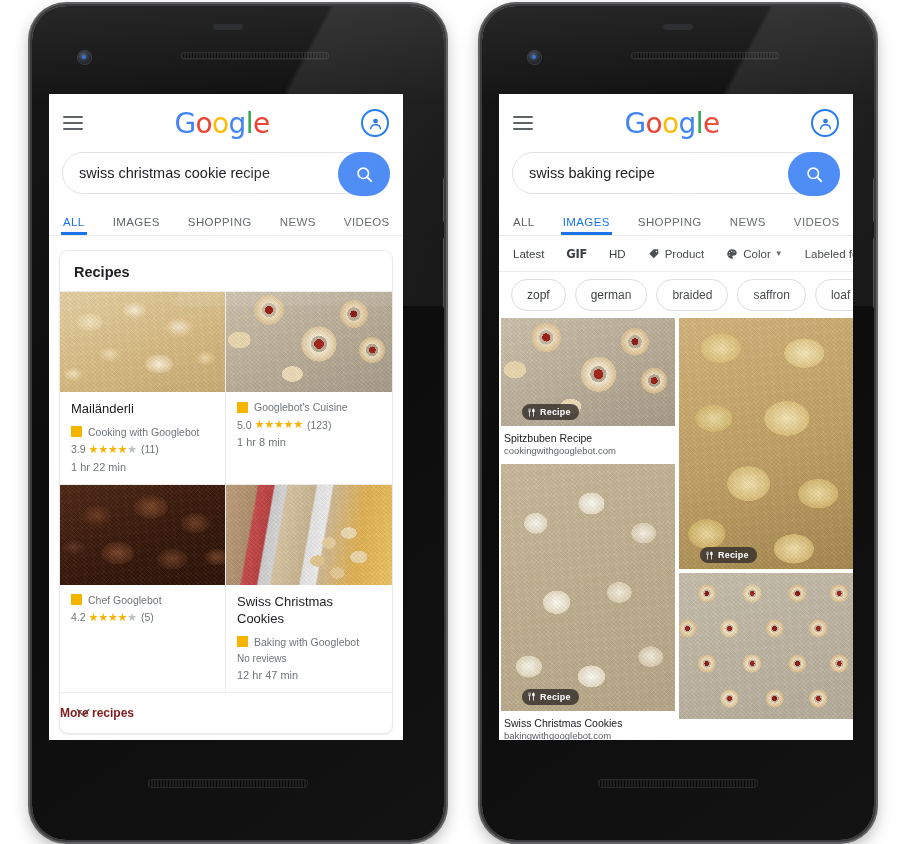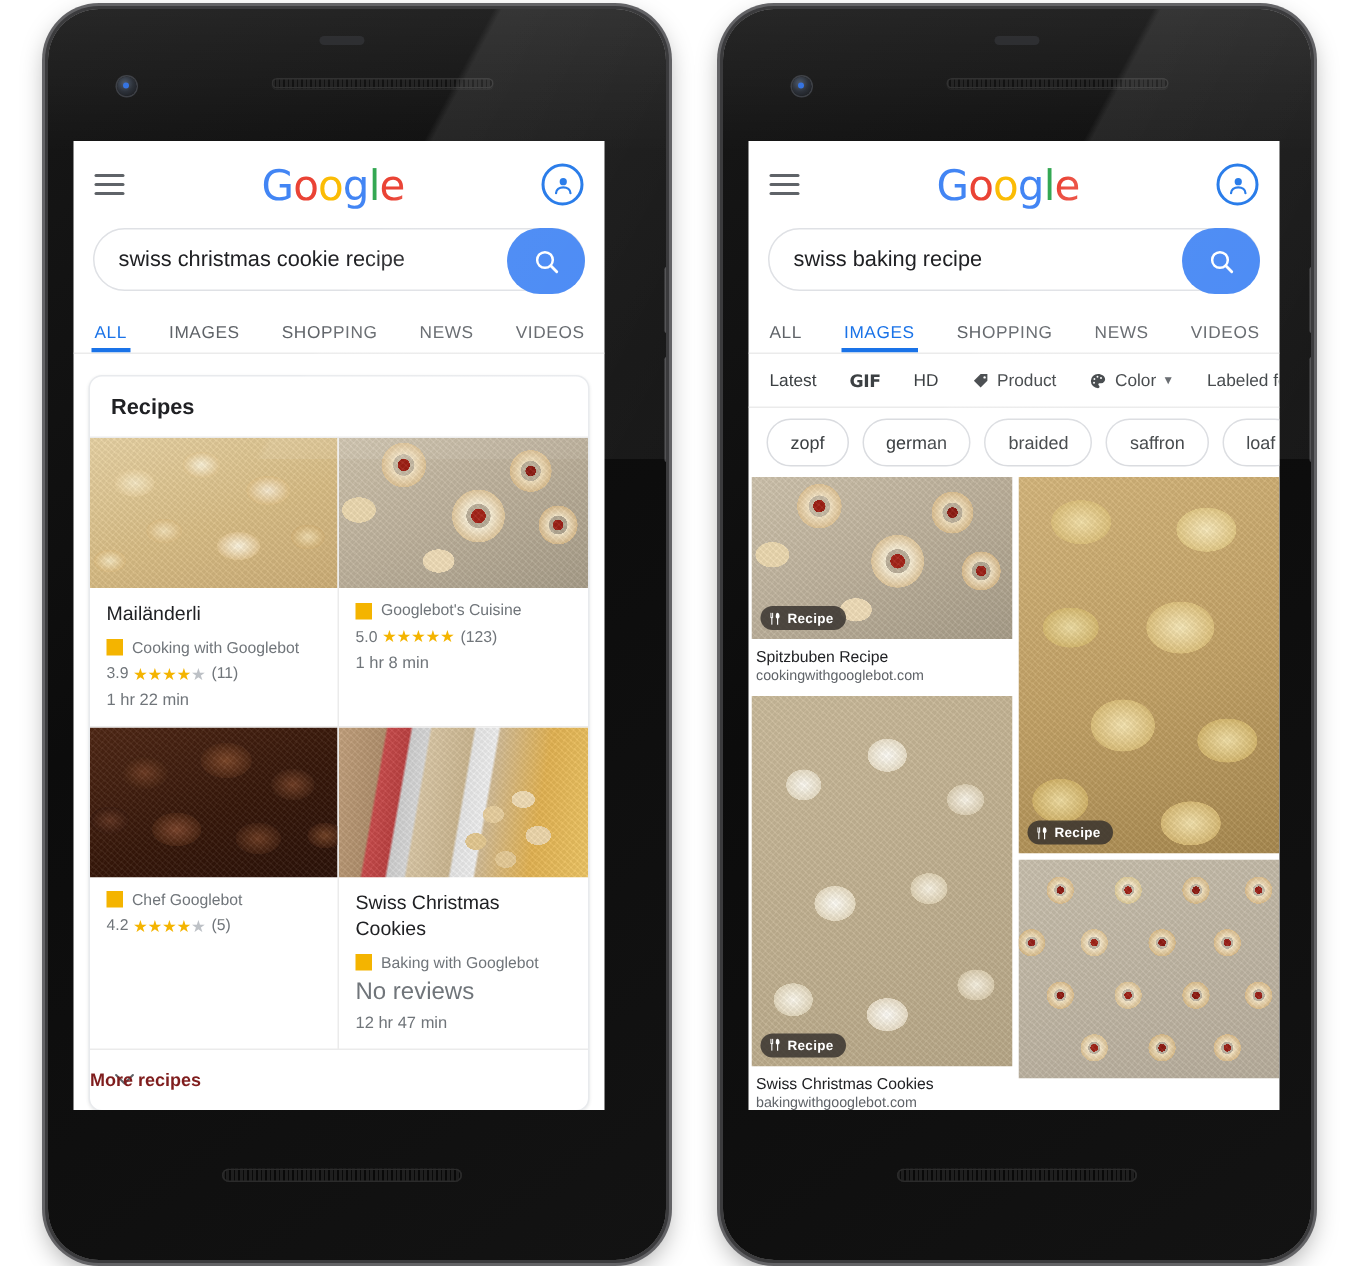--- a/index.html
+++ b/index.html
@@ -273,21 +273,21 @@
   .recipe-rating {
     display: flex; align-items: center;
     font-size: 10.5px; color: #70757a;
     margin-bottom: 5px;
   }
   .rate-num { margin-right: 3px; }
   .stars { letter-spacing: -0.2px; margin-right: 4px; font-size: 11px; }
   .star-on  { color: #F4B400; }
   .star-off { color: #bdc1c6; }
   .recipe-time { font-size: 11px; color: #70757a; }
-  .no-reviews { font-size: 16px; color: #70757a; margin-bottom: 5px; }
+  .no-reviews { font-size: 10px; color: #70757a; margin-bottom: 5px; }
   .more-row {
     display: flex; align-items: center;
     height: 40px;
     padding: 0 16px;
     position: relative;
   }
   .chev {
     color: #5f6368;
     font-size: 13px;
   }
@@ -349,21 +349,21 @@
   .img-col { flex: 1; min-width: 0; }
   .img-item { margin-bottom: 4px; }
   .img-pic {
     width: 100%;
     position: relative;
     overflow: hidden;
     display: block;
   }
   .recipe-badge {
     position: absolute;
-    left: 6px; bottom: 6px;
+    left: 21px; bottom: 6px;
     background: rgba(52,48,44,0.82);
     color: #fff;
     font-size: 9px;
     padding: 3px 8px 3px 6px;
     border-radius: 10px;
     display: flex; align-items: center;
     font-weight: bold;
     letter-spacing: 0.2px;
   }
   .badge-ico { margin-right: 4px; display:inline-flex; }

